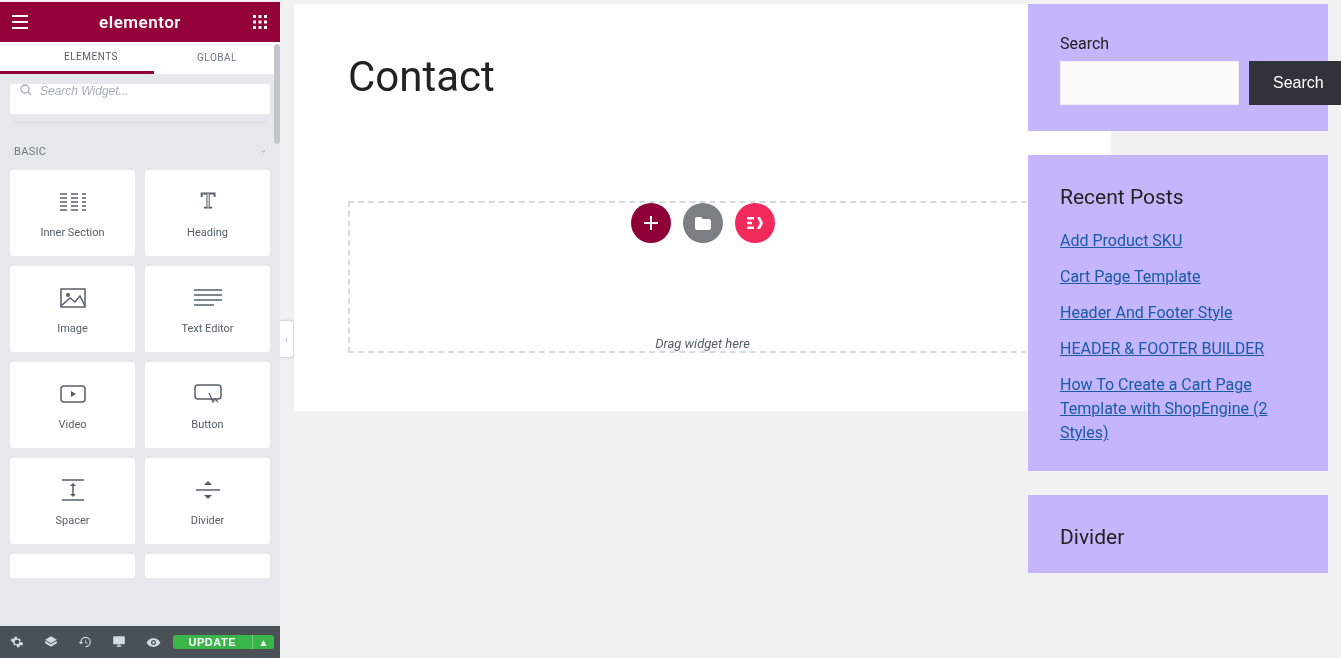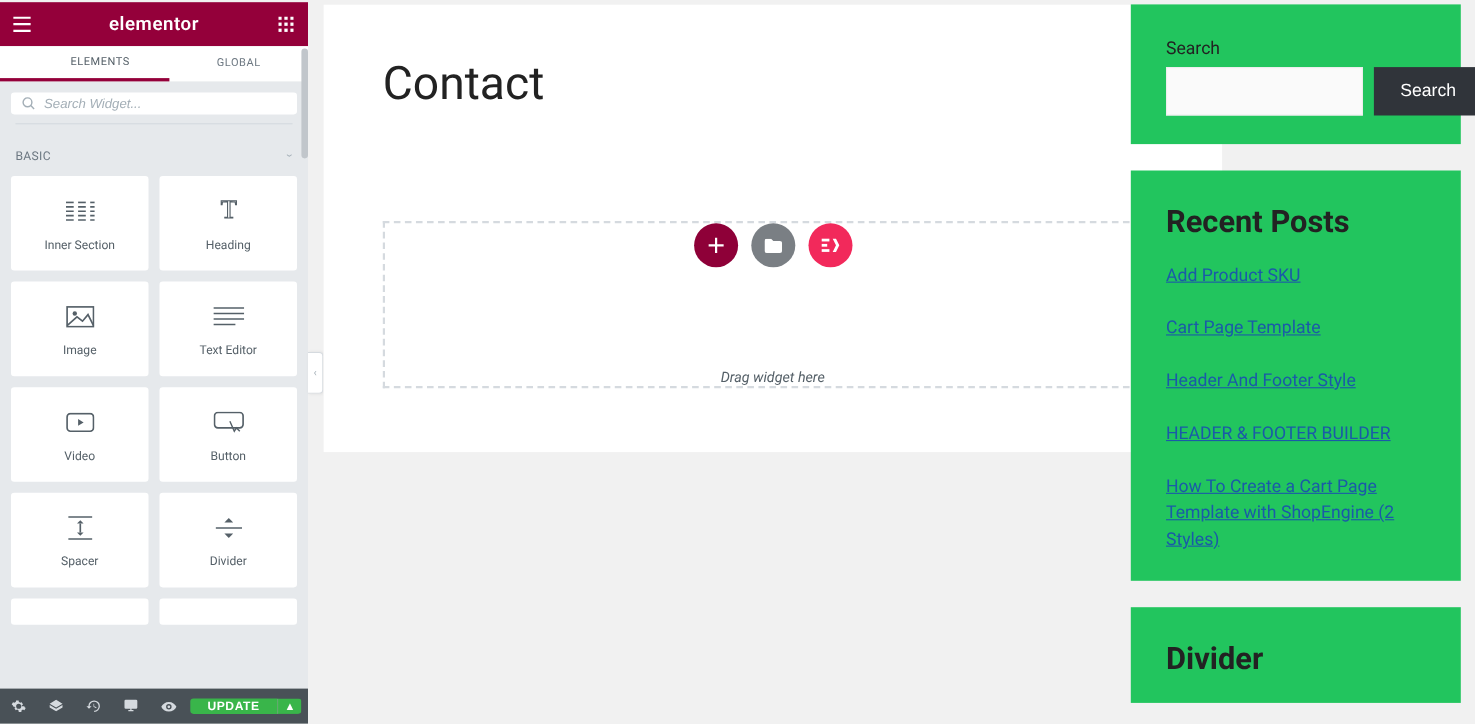--- a/index.html
+++ b/index.html
@@ -67,23 +67,23 @@
     padding-left: 28px;
   }
   .panel-body {
     flex: 1;
     overflow-y: auto;
     padding: 10px;
   }
   .search-wrap {
     background: #fff;
     border-radius: 3px;
-    height: 20px;
-    display: flex;
-    align-items: center;
+    height: 30px;
+    display: flex;
+    align-items: flex-start;
     padding: 0 10px;
     gap: 8px;
     color: #a4afb7;
     font-size: 12px;
   }
   .search-wrap input {
     border: none;
     outline: none;
     flex: 1;
     font-style: italic;
@@ -274,26 +274,26 @@
   .right-col {
     position: absolute;
     left: 1028px;
     top: 4px;
     width: 300px;
     display: flex;
     flex-direction: column;
     gap: 24px;
   }
   .wp-widget {
-    background: #22c55e;
+    background: #c4b5fd;
     padding: 30px 32px 26px 32px;
   }
   .wp-widget h2 {
-    font-size: 28px;
-    font-weight: 700;
+    font-size: 21px;
+    font-weight: 400;
     color: #222;
     margin-bottom: 20px;
   }
   .search-widget-row {
     display: flex;
     gap: 10px;
     align-items: stretch;
   }
   .search-widget-label {
     font-size: 16px;
@@ -313,21 +313,21 @@
     border: none;
     padding: 0 24px;
     font-size: 16px;
     cursor: pointer;
     height: 44px;
   }
   .posts-list {
     list-style: none;
     display: flex;
     flex-direction: column;
-    gap: 24px;
+    gap: 12px;
   }
   .posts-list a {
     color: #1a5aa8;
     text-decoration: underline;
     font-size: 16px;
     line-height: 1.5;
   }
 
   svg { display: block; }
 </style>

